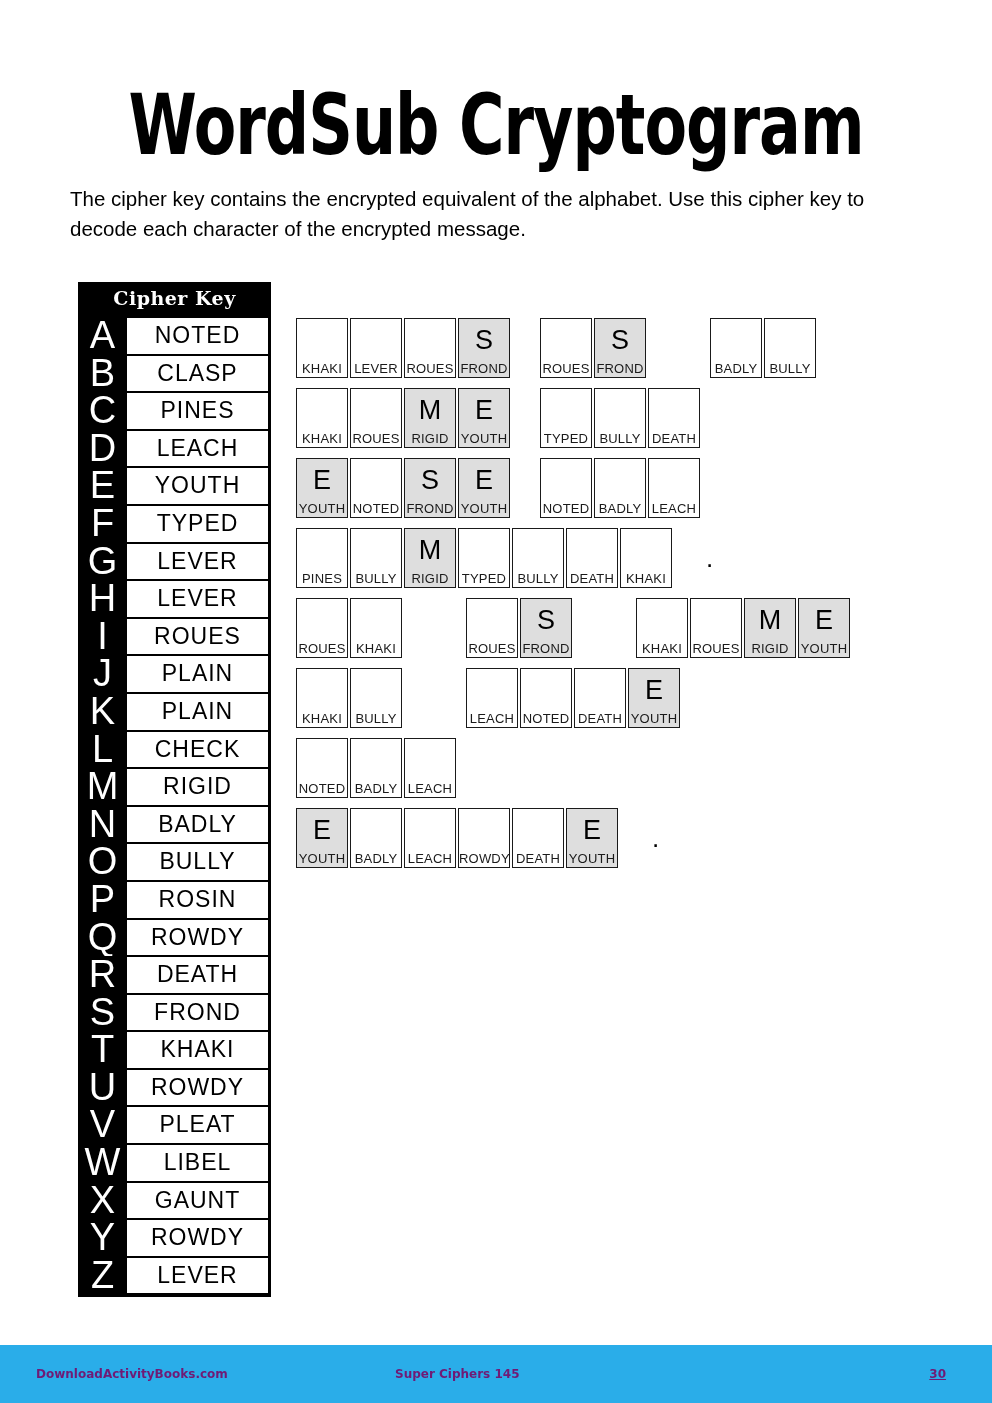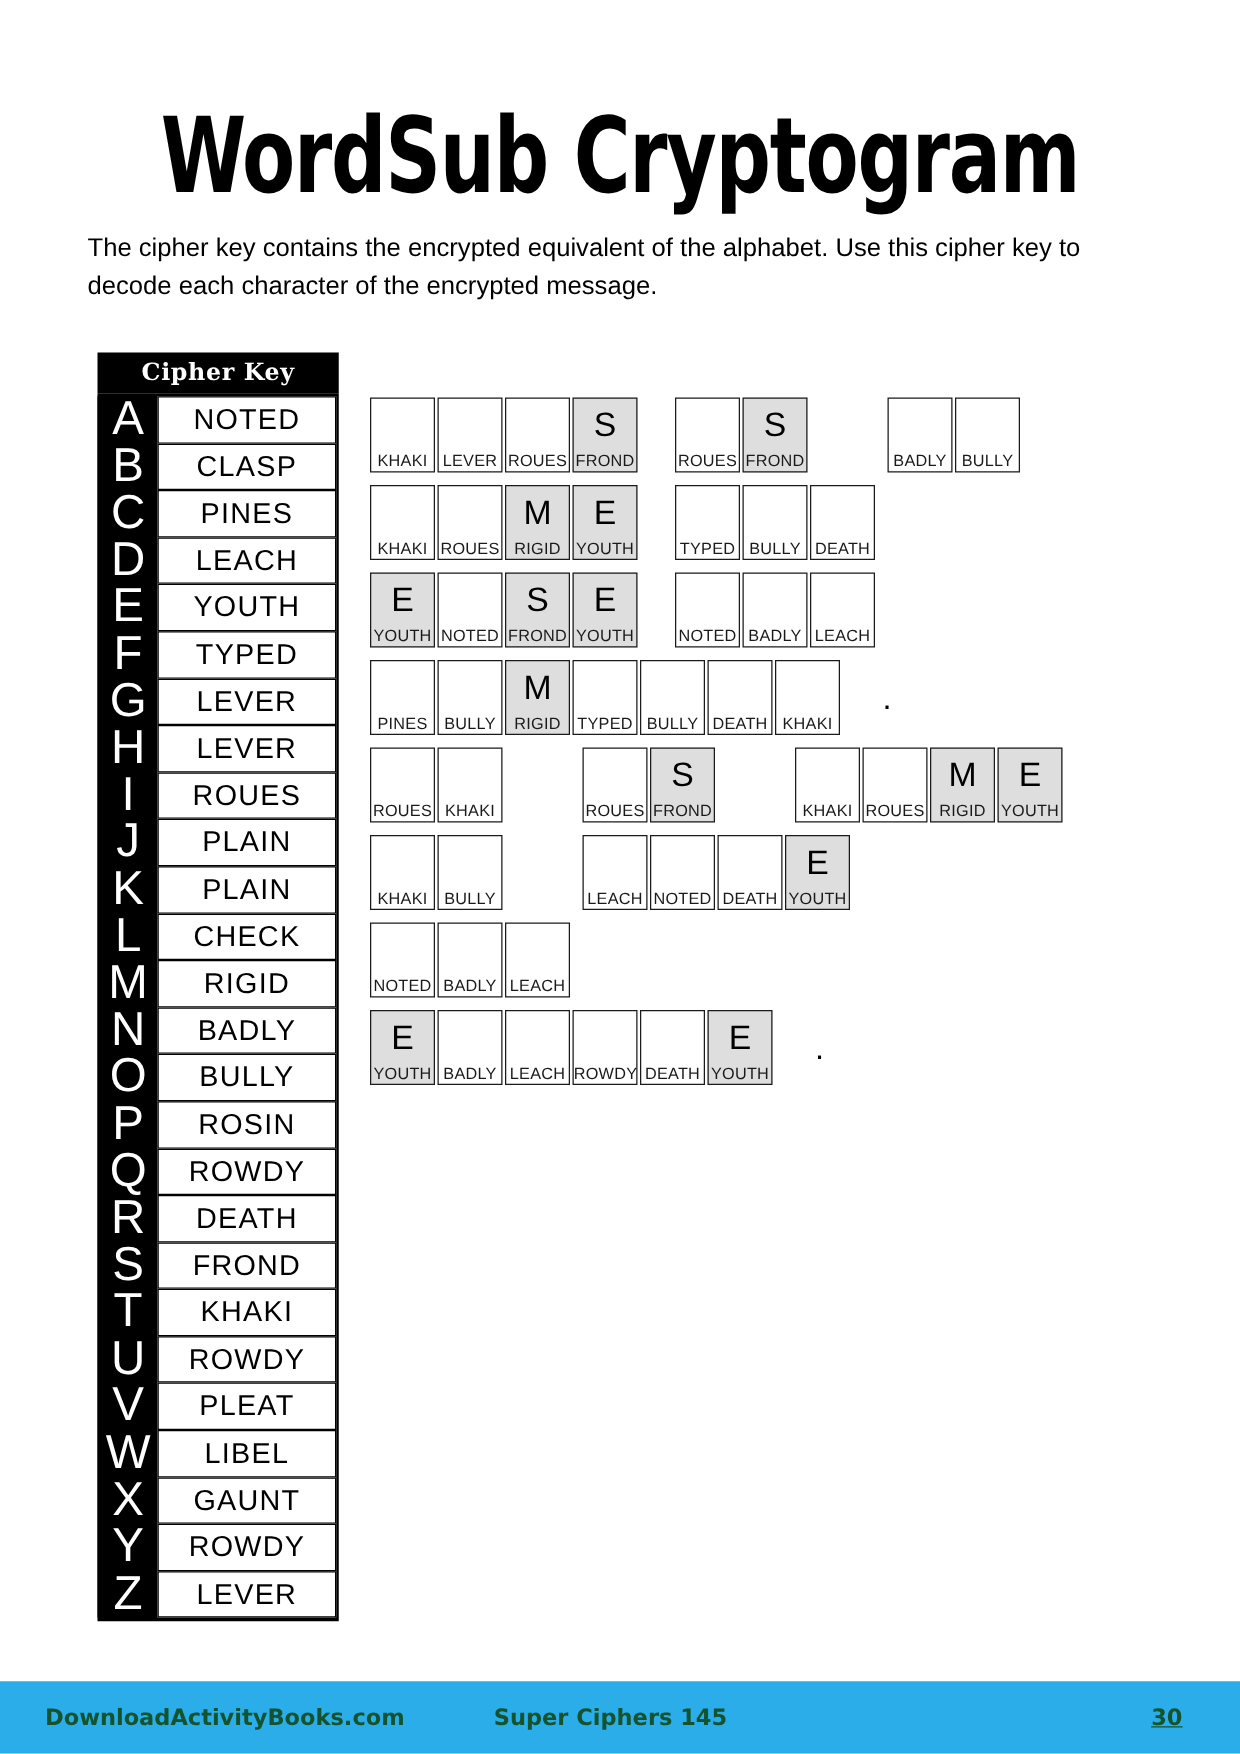--- a/index.html
+++ b/index.html
@@ -148,24 +148,24 @@
   
   #footer {
     position: absolute;
     left: 0;
     bottom: 0;
     width: 992px;
     height: 58px;
     background: #2aade9;
     display: flex;
     align-items: center;
-    color: #14532d;
+    color: #701a75;
     font-family: "DejaVu Sans", sans-serif;
     font-weight: bold;
-    font-size: 18px;
+    font-size: 12px;
   }
   #footer-site { position: absolute; left: 36px; }
   #footer-book { position: absolute; left: 395px; }
   #footer-page { position: absolute; right: 46px; text-decoration: underline; }
 </style>
 </head>
 <body>
 
 <h1 id="page-title">WordSub Cryptogram</h1>
 

